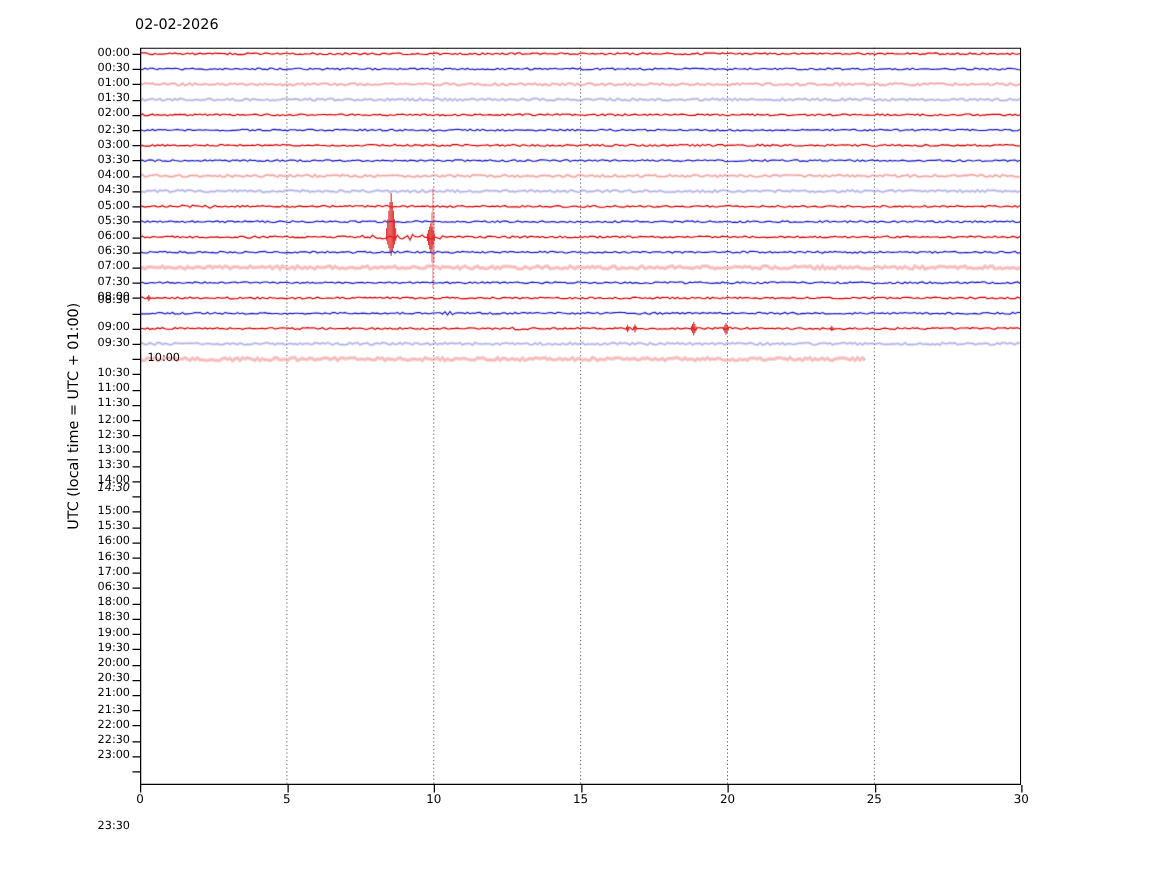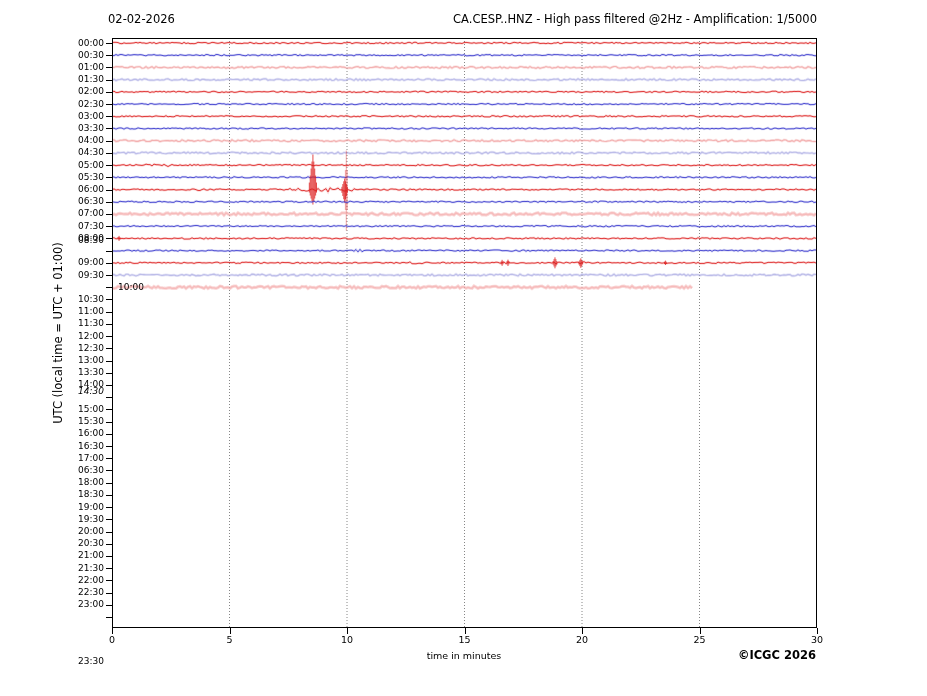--- a/index.html
+++ b/index.html
@@ -15,21 +15,20 @@
   .xtick-label{position:absolute;top:634px;width:40px;margin-left:-20px;text-align:center;font-size:9.5px;}
   .xtick-mark{position:absolute;top:628px;width:1px;height:6px;background:#000;}
   .xlabel{position:absolute;left:314px;top:650px;width:300px;text-align:center;font-size:9.5px;}
   .credit{position:absolute;left:516px;top:648px;width:300px;text-align:right;font-size:11.5px;font-weight:bold;white-space:nowrap;}
 </style>
 </head>
 <body>
 
 <div class="canvas">
   <div class="title-left">02-02-2026</div>
-  <div class="title-right">CA.CESP..HNZ - High pass filtered @2Hz - Amplification: 1/5000</div>
   <div class="ylabel">UTC (local time = UTC + 01:00)</div>
 
   <div class="plot-frame">
     <svg id="plot-svg" width="705" height="590" viewBox="0 0 705 590">
         <line x1="117.5" y1="0" x2="117.5" y2="590" stroke="#555555" stroke-width="0.8" stroke-dasharray="1 2" opacity="0.9"></line>
         <line x1="235" y1="0" x2="235" y2="590" stroke="#555555" stroke-width="0.8" stroke-dasharray="1 2" opacity="0.9"></line>
         <line x1="352.5" y1="0" x2="352.5" y2="590" stroke="#555555" stroke-width="0.8" stroke-dasharray="1 2" opacity="0.9"></line>
         <line x1="470" y1="0" x2="470" y2="590" stroke="#555555" stroke-width="0.8" stroke-dasharray="1 2" opacity="0.9"></line>
         <line x1="587.5" y1="0" x2="587.5" y2="590" stroke="#555555" stroke-width="0.8" stroke-dasharray="1 2" opacity="0.9"></line>
         <path d="M0.0 4.38L2.0 4.34L4.0 4.33L6.0 4.57L8.0 5.51L10.0 5.69L12.0 4.86L14.0 5.40L16.0 5.28L18.0 5.30L20.0 5.12L22.0 4.91L24.0 4.39L26.0 5.00L28.0 4.36L30.0 5.03L32.0 4.92L34.0 5.45L36.0 5.15L38.0 4.46L40.0 5.20L42.0 4.47L44.0 5.66L46.0 5.10L48.0 4.53L50.0 5.10L52.0 5.09L54.0 4.70L56.0 4.61L58.0 5.11L60.0 4.39L62.0 4.70L64.0 4.64L66.0 4.81L68.0 4.94L70.0 5.66L72.0 4.35L74.0 5.56L76.0 4.94L78.0 5.67L80.0 5.51L82.0 5.69L84.0 5.32L86.0 4.33L88.0 4.59L90.0 4.73L92.0 4.49L94.0 4.58L96.0 5.45L98.0 5.20L100.0 4.39L102.0 4.53L104.0 5.05L106.0 5.34L108.0 4.96L110.0 4.40L112.0 5.34L114.0 4.96L116.0 4.56L118.0 4.62L120.0 5.22L122.0 4.41L124.0 5.32L126.0 5.56L128.0 5.30L130.0 5.62L132.0 5.05L134.0 5.15L136.0 5.24L138.0 4.34L140.0 4.95L142.0 5.65L144.0 4.85L146.0 5.50L148.0 5.58L150.0 5.48L152.0 4.60L154.0 5.40L156.0 5.57L158.0 4.90L160.0 5.05L162.0 5.70L164.0 4.38L166.0 4.91L168.0 5.61L170.0 4.67L172.0 4.60L174.0 5.05L176.0 5.65L178.0 5.09L180.0 4.53L182.0 5.48L184.0 4.94L186.0 4.43L188.0 5.34L190.0 5.58L192.0 5.65L194.0 4.57L196.0 4.73L198.0 5.22L200.0 5.30L202.0 4.69L204.0 4.59L206.0 4.45L208.0 4.47L210.0 5.35L212.0 5.55L214.0 5.63L216.0 5.43L218.0 5.07L220.0 5.38L222.0 4.69L224.0 5.18L226.0 5.35L228.0 5.56L230.0 5.52L232.0 4.61L234.0 4.87L236.0 4.46L238.0 4.47L240.0 5.66L242.0 5.01L244.0 4.61L246.0 4.75L248.0 5.01L250.0 5.46L252.0 4.87L254.0 5.58L256.0 4.43L258.0 5.61L260.0 5.45L262.0 5.62L264.0 4.92L266.0 5.27L268.0 4.60L270.0 5.47L272.0 5.70L274.0 4.37L276.0 5.53L278.0 4.59L280.0 5.06L282.0 5.53L284.0 4.84L286.0 4.82L288.0 5.36L290.0 4.58L292.0 5.52L294.0 5.29L296.0 4.43L298.0 4.38L300.0 5.45L302.0 4.32L304.0 4.31L306.0 5.56L308.0 5.14L310.0 5.23L312.0 5.09L314.0 4.51L316.0 4.60L318.0 4.37L320.0 5.45L322.0 4.89L324.0 4.45L326.0 5.16L328.0 5.01L330.0 5.01L332.0 5.33L334.0 5.16L336.0 4.39L338.0 4.39L340.0 5.13L342.0 4.65L344.0 5.49L346.0 5.34L348.0 5.16L350.0 5.53L352.0 4.57L354.0 4.38L356.0 4.65L358.0 4.97L360.0 5.19L362.0 4.71L364.0 5.28L366.0 4.95L368.0 4.91L370.0 4.64L372.0 5.68L374.0 5.25L376.0 4.62L378.0 5.16L380.0 5.61L382.0 4.32L384.0 4.95L386.0 4.78L388.0 4.53L390.0 4.45L392.0 5.59L394.0 4.47L396.0 5.40L398.0 5.65L400.0 4.99L402.0 4.30L404.0 4.62L406.0 5.04L408.0 4.32L410.0 5.37L412.0 5.13L414.0 5.02L416.0 5.43L418.0 4.95L420.0 4.69L422.0 4.33L424.0 4.70L426.0 4.77L428.0 5.52L430.0 5.37L432.0 5.30L434.0 5.65L436.0 5.10L438.0 5.62L440.0 5.64L442.0 4.90L444.0 5.05L446.0 4.36L448.0 5.63L450.0 5.39L452.0 4.31L454.0 4.49L456.0 4.37L458.0 4.45L460.0 4.40L462.0 4.93L464.0 5.07L466.0 4.31L468.0 4.96L470.0 4.70L472.0 4.55L474.0 4.65L476.0 5.22L478.0 5.06L480.0 4.42L482.0 5.67L484.0 4.58L486.0 4.93L488.0 5.48L490.0 5.14L492.0 4.55L494.0 4.65L496.0 4.89L498.0 4.89L500.0 4.35L502.0 5.49L504.0 4.42L506.0 4.98L508.0 4.64L510.0 5.60L512.0 5.46L514.0 4.67L516.0 5.14L518.0 5.33L520.0 5.15L522.0 4.59L524.0 4.40L526.0 5.26L528.0 5.16L530.0 4.49L532.0 4.97L534.0 5.07L536.0 4.79L538.0 4.54L540.0 4.86L542.0 5.39L544.0 4.49L546.0 5.10L548.0 4.64L550.0 4.59L552.0 4.95L554.0 5.24L556.0 4.58L558.0 4.72L560.0 4.65L562.0 5.54L564.0 5.04L566.0 5.13L568.0 5.41L570.0 4.78L572.0 5.00L574.0 4.31L576.0 4.65L578.0 5.32L580.0 5.60L582.0 4.63L584.0 5.28L586.0 4.78L588.0 5.68L590.0 4.75L592.0 4.55L594.0 4.84L596.0 5.56L598.0 4.54L600.0 4.84L602.0 4.56L604.0 5.19L606.0 5.10L608.0 5.20L610.0 5.22L612.0 5.16L614.0 4.31L616.0 5.23L618.0 4.72L620.0 4.67L622.0 4.79L624.0 5.68L626.0 5.07L628.0 5.28L630.0 4.51L632.0 4.47L634.0 4.64L636.0 4.31L638.0 4.50L640.0 5.65L642.0 5.07L644.0 5.59L646.0 4.64L648.0 5.36L650.0 5.13L652.0 5.33L654.0 4.39L656.0 5.49L658.0 5.22L660.0 5.52L662.0 5.38L664.0 4.32L666.0 5.14L668.0 4.88L670.0 5.45L672.0 5.61L674.0 4.38L676.0 5.01L678.0 5.52L680.0 4.74L682.0 4.87L684.0 4.86L686.0 5.53L688.0 5.05L690.0 5.05L692.0 5.23L694.0 4.73L696.0 5.67L698.0 4.41L700.0 5.24L702.0 5.40L704.0 4.78" fill="none" stroke="#dd2020" stroke-width="2.4" opacity="0.18"></path>
@@ -227,15 +226,13 @@
       <div class="xtick-label" style="left: 464.5px;">15</div>
       <div class="xtick-mark" style="left: 464.5px;"></div>
       <div class="xtick-label" style="left: 582px;">20</div>
       <div class="xtick-mark" style="left: 582px;"></div>
       <div class="xtick-label" style="left: 699.5px;">25</div>
       <div class="xtick-mark" style="left: 699.5px;"></div>
       <div class="xtick-label" style="left: 817px;">30</div>
       <div class="xtick-mark" style="left: 817px;"></div>
     </div>
 
-  <div class="xlabel">time in minutes</div>
-  <div class="credit">©ICGC 2026</div>
 </div>
 
 </body></html>

